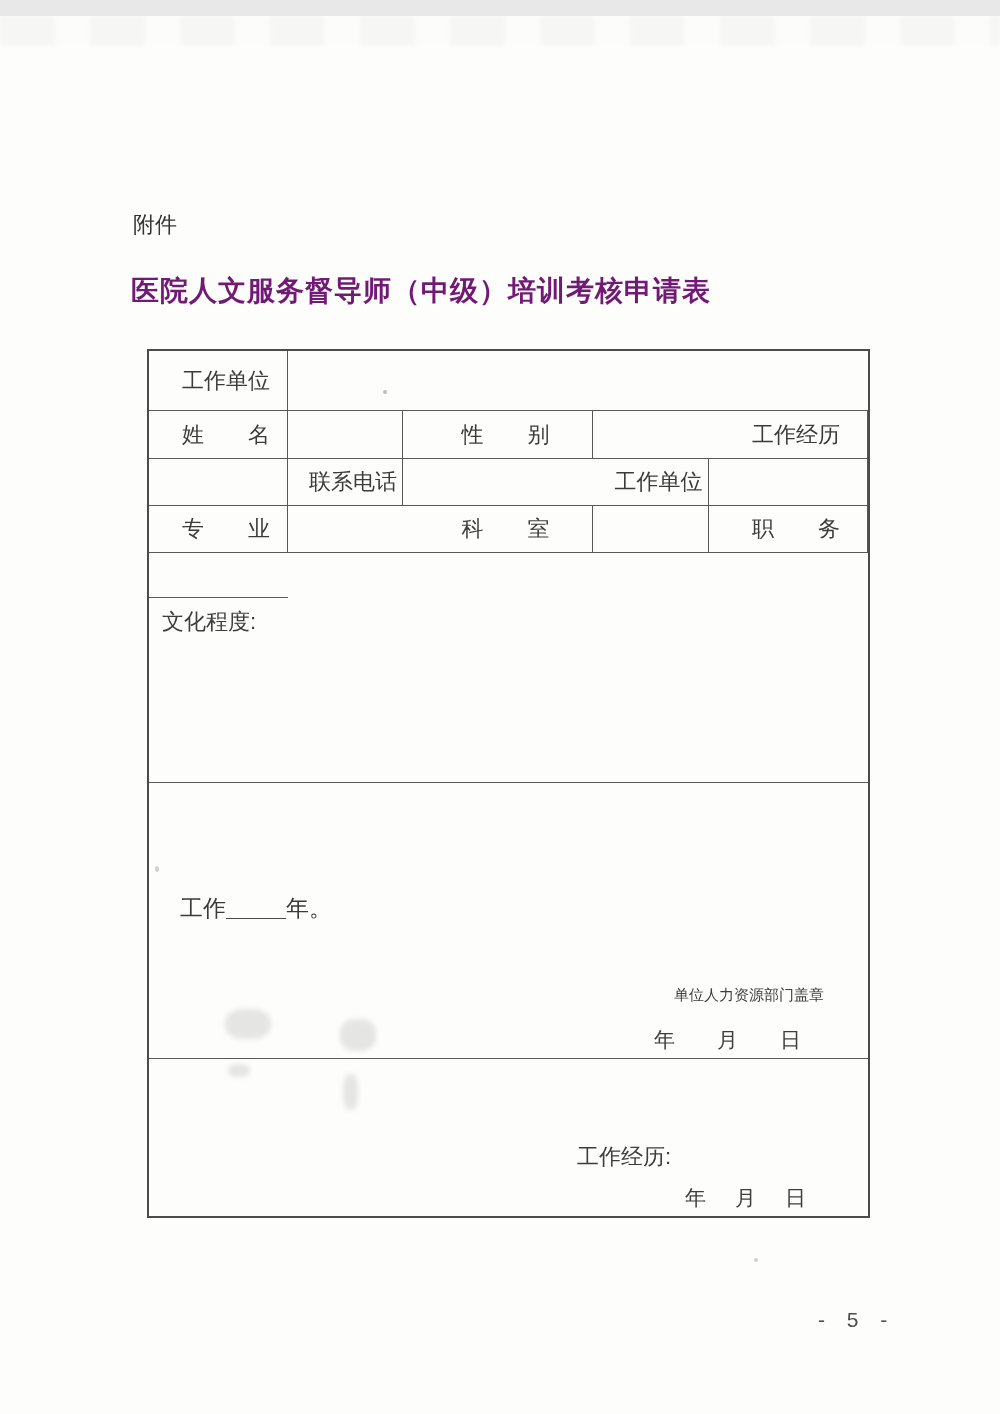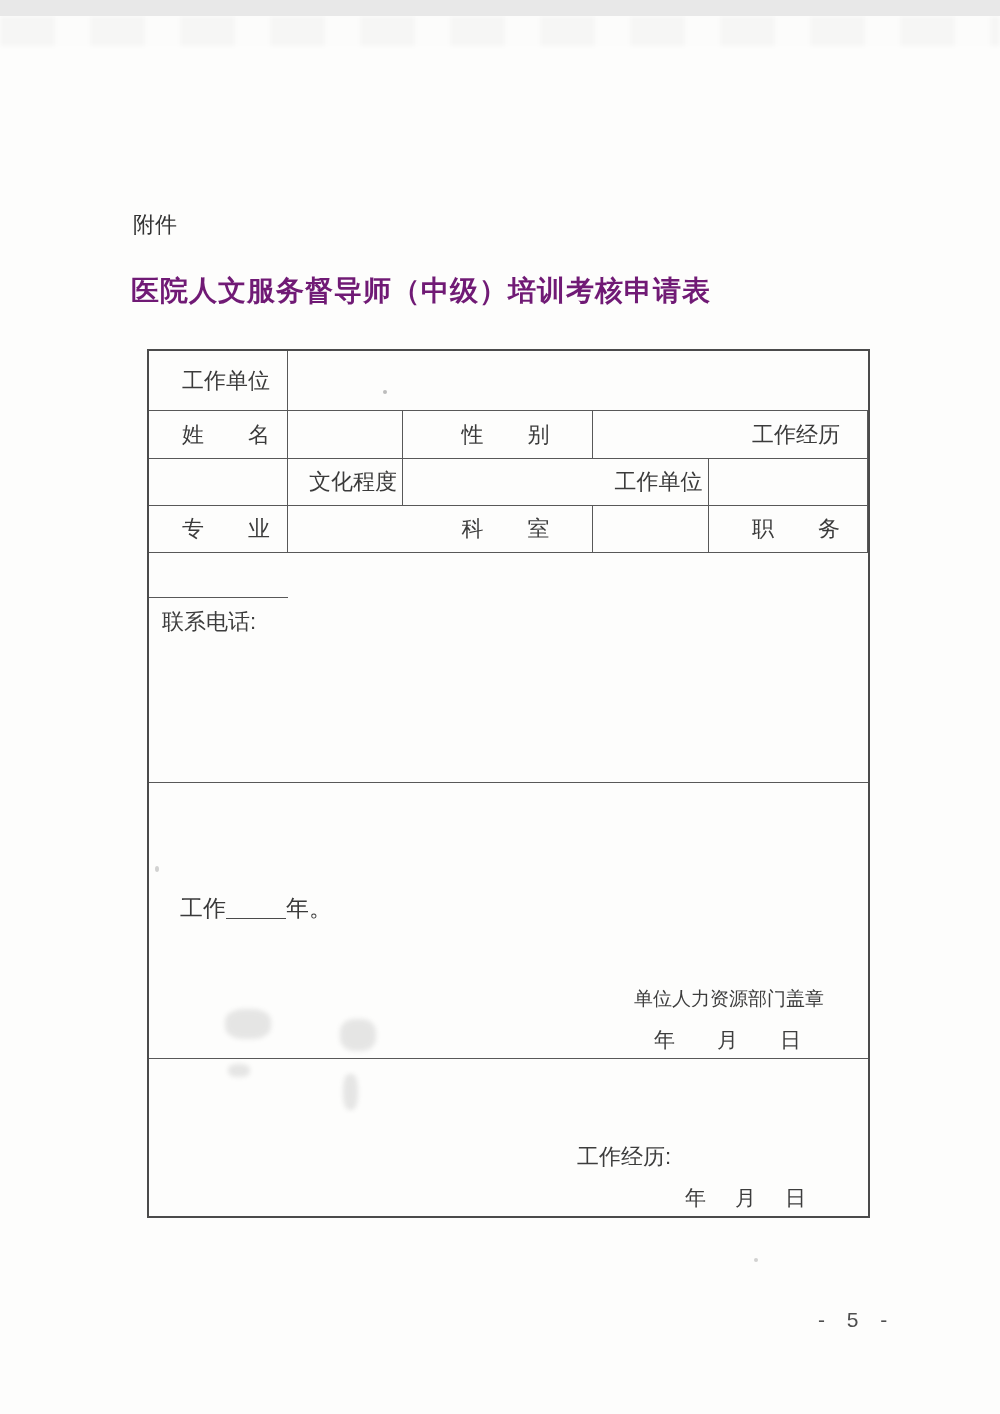--- a/index.html
+++ b/index.html
@@ -47,21 +47,21 @@
   .photo-cell { grid-row:1/5; grid-column:1; }
 
   .exp-section { position:relative; height:185px; border-bottom:1px solid #585858; }
   .exp-label { position:absolute; left:13px; top:9px; font-size:22px; }
 
   .hr-section { position:relative; height:276px; border-bottom:1px solid #585858; }
   .cert-line1 { position:absolute; left:29px; top:72px; font-size:23px; white-space:nowrap; color:#3a3a3a; }
   .cert-line2 { position:absolute; left:31px; top:110px; font-size:23px; white-space:nowrap; color:#3a3a3a;font-family:Liberation Serif, serif; }
   .blank { display:inline-block; border-bottom:1px solid #4a4a4a; height:23px; vertical-align:-3px; }
   .b1 { width:157px; } .b2 { width:62px; } .b3 { width:60px; }
-  .stamp-line { position:absolute; right:44px; top:203px; font-size:19px; }
+  .stamp-line { position:absolute; right:44px; top:203px; font-size:15px; }
   .hr-date    { position:absolute; left:505px; top:243px; font-size:21px; }
 
   .sign-section { position:relative; height:157px; }
   .sign-label { position:absolute; left:428px; top:83px; font-size:22px; }
   .sign-date  { position:absolute; left:536px; top:125px; font-size:21px; letter-spacing:4px; }
 
   .page-number { position:absolute; left:818px; top:1292px; font-size:21px; letter-spacing:8px; color:#4e4e4e; }
 </style>
 </head>
 <body>
@@ -82,36 +82,36 @@
 
     <div class="info-grid">
 
       <div class="cell lbl">姓　　名</div>
       <div class="cell"></div>
       <div class="cell lbl">性　　别</div>
       <div class="cell no-r"></div>
 
       <div class="cell lbl">工作经历</div>
       <div class="cell"></div>
-      <div class="cell lbl">文化程度</div>
+      <div class="cell lbl">联系电话</div>
       <div class="cell no-r"></div>
 
       <div class="cell lbl">工作单位</div>
       <div class="cell"></div>
       <div class="cell lbl">专　　业</div>
       <div class="cell no-r"></div>
 
       <div class="cell lbl">科　　室</div>
       <div class="cell"></div>
       <div class="cell lbl">职　　务</div>
       <div class="cell no-r"></div>
     </div>
 
     <div class="exp-section">
-      <span class="exp-label">联系电话:</span>
+      <span class="exp-label">文化程度:</span>
     </div>
 
     <div class="hr-section">
       <div class="cert-line2"><span>工作</span><span class="blank b3"></span><span>年。</span></div>
       <div class="stamp-line">单位人力资源部门盖章</div>
       <div class="hr-date">年　　月　　日</div>
     </div>
 
     <div class="sign-section">
       <div class="sign-label">工作经历:</div>

